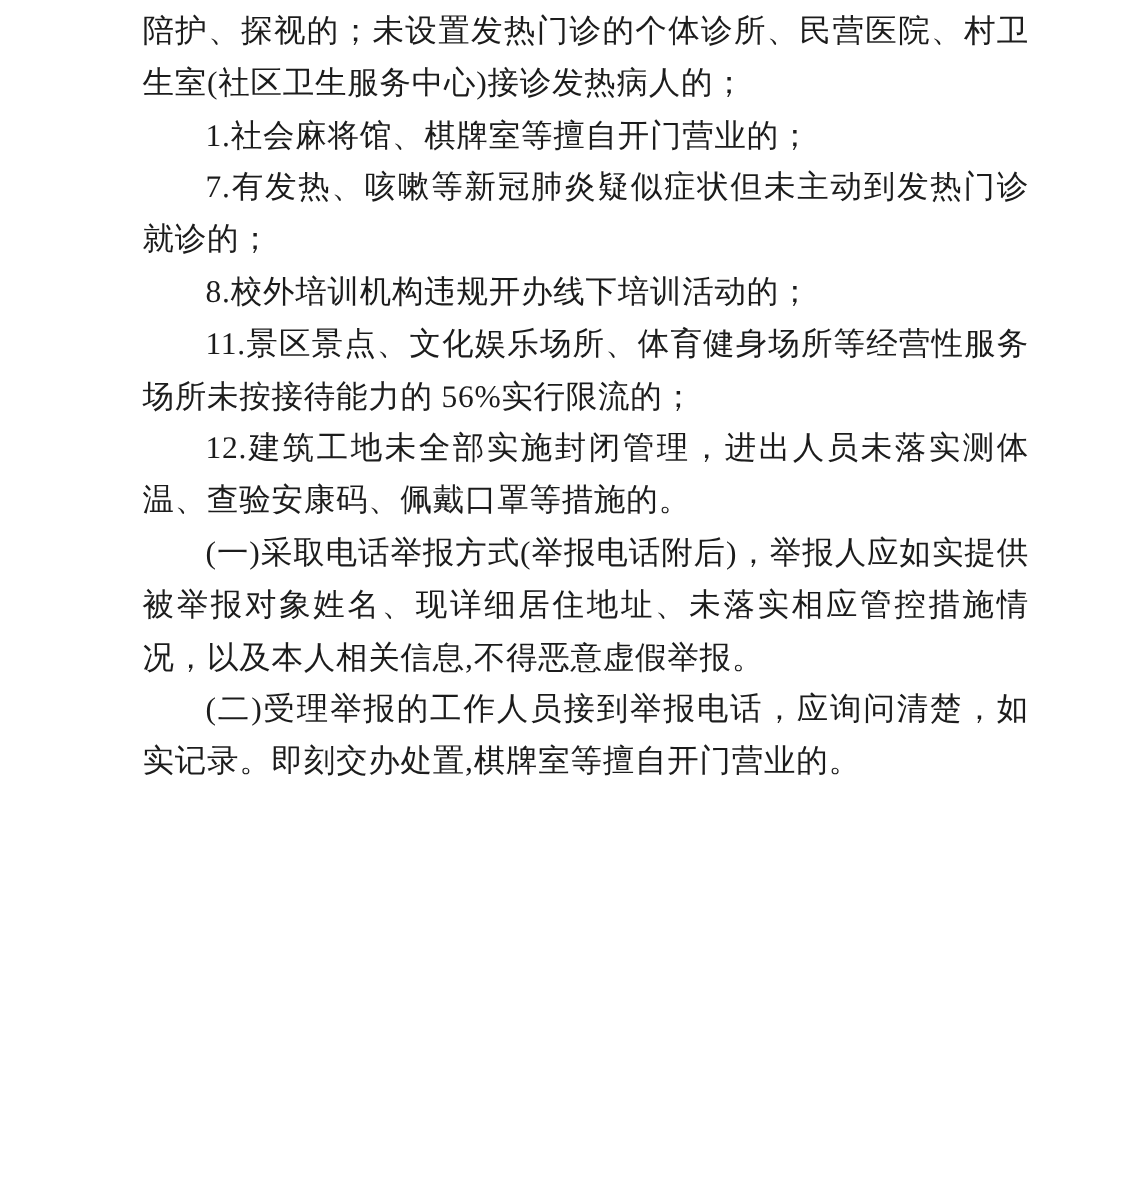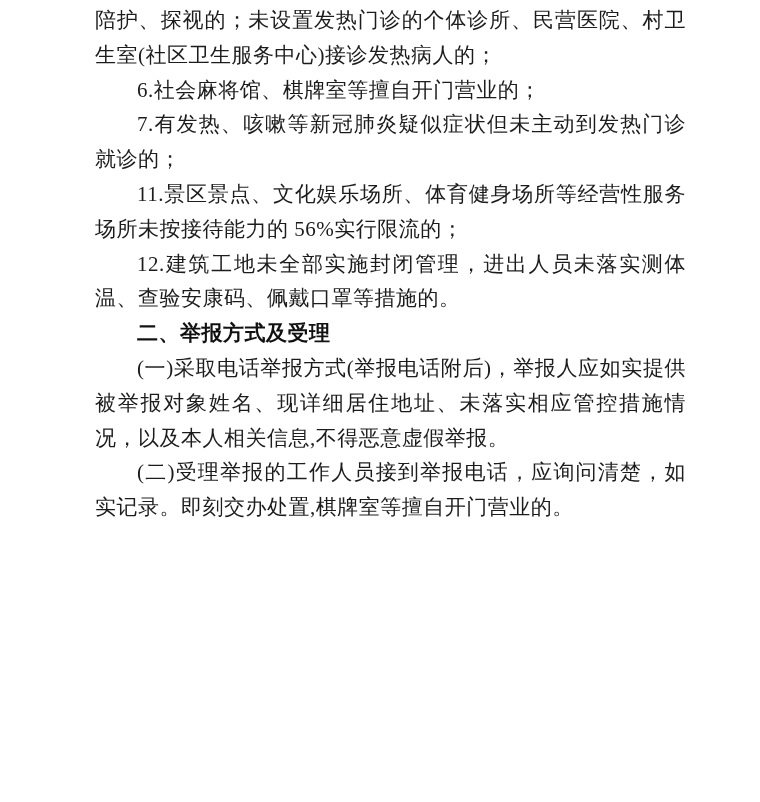--- a/index.html
+++ b/index.html
@@ -37,20 +37,20 @@
     font-family: "Liberation Sans", "DejaVu Sans", sans-serif;
     font-weight: bold;
     color: #111111;
   }
 </style>
 </head>
 <body>
 
 <div class="page">
   <p class="noindent">陪护、探视的；未设置发热门诊的个体诊所、民营医院、村卫生室(社区卫生服务中心)接诊发热病人的；</p>
-  <p>6.社会麻将馆、棋牌室等擅自开门营业的；</p>
+  <p>1.社会麻将馆、棋牌室等擅自开门营业的；</p>
   <p>7.有发热、咳嗽等新冠肺炎疑似症状但未主动到发热门诊就诊的；</p>
+  <p>8.校外培训机构违规开办线下培训活动的；</p>
   <p>11.景区景点、文化娱乐场所、体育健身场所等经营性服务场所未按接待能力的 56%实行限流的；</p>
   <p>12.建筑工地未全部实施封闭管理，进出人员未落实测体温、查验安康码、佩戴口罩等措施的。</p>
-  <p class="heading">二、举报方式及受理</p>
   <p>(一)采取电话举报方式(举报电话附后)，举报人应如实提供被举报对象姓名、现详细居住地址、未落实相应管控措施情况，以及本人相关信息,不得恶意虚假举报。</p>
   <p>(二)受理举报的工作人员接到举报电话，应询问清楚，如实记录。即刻交办处置,棋牌室等擅自开门营业的。</p>
 </div>
 
 </body></html>

